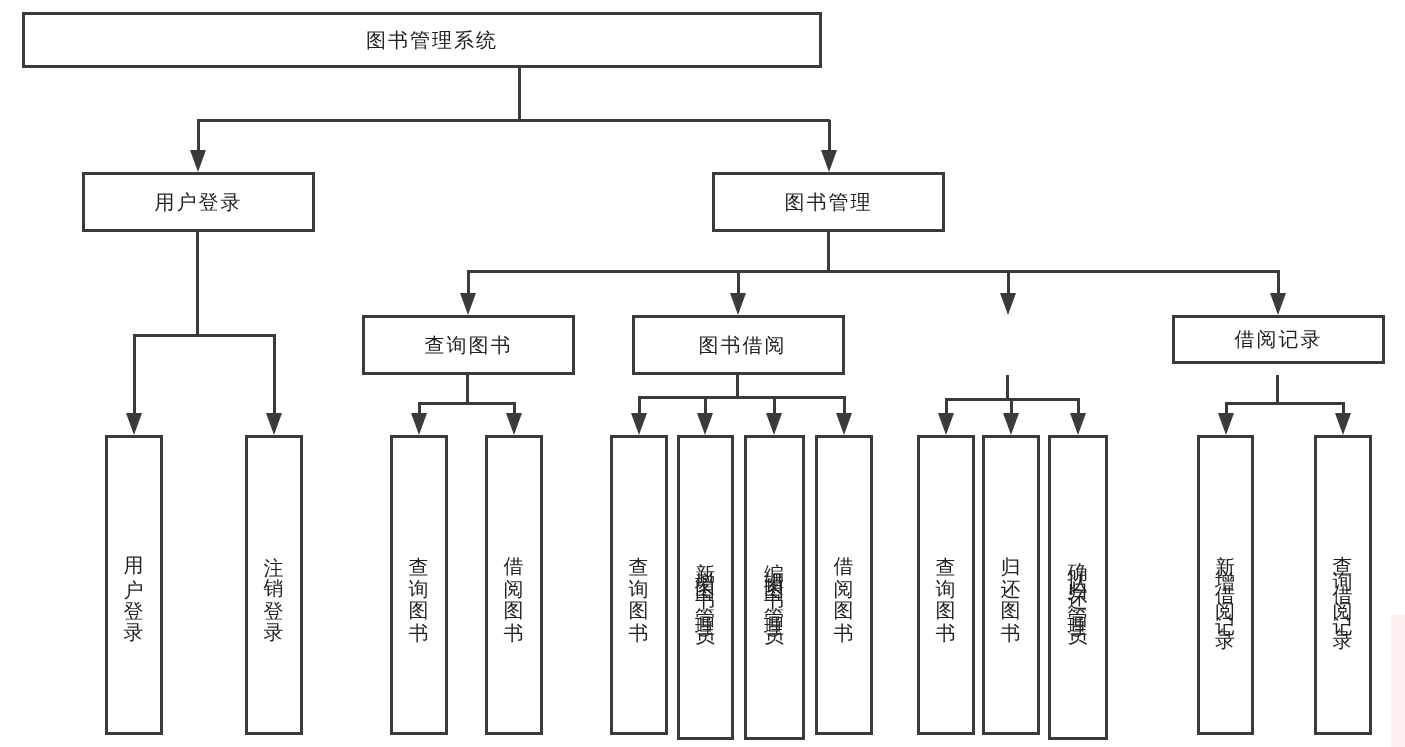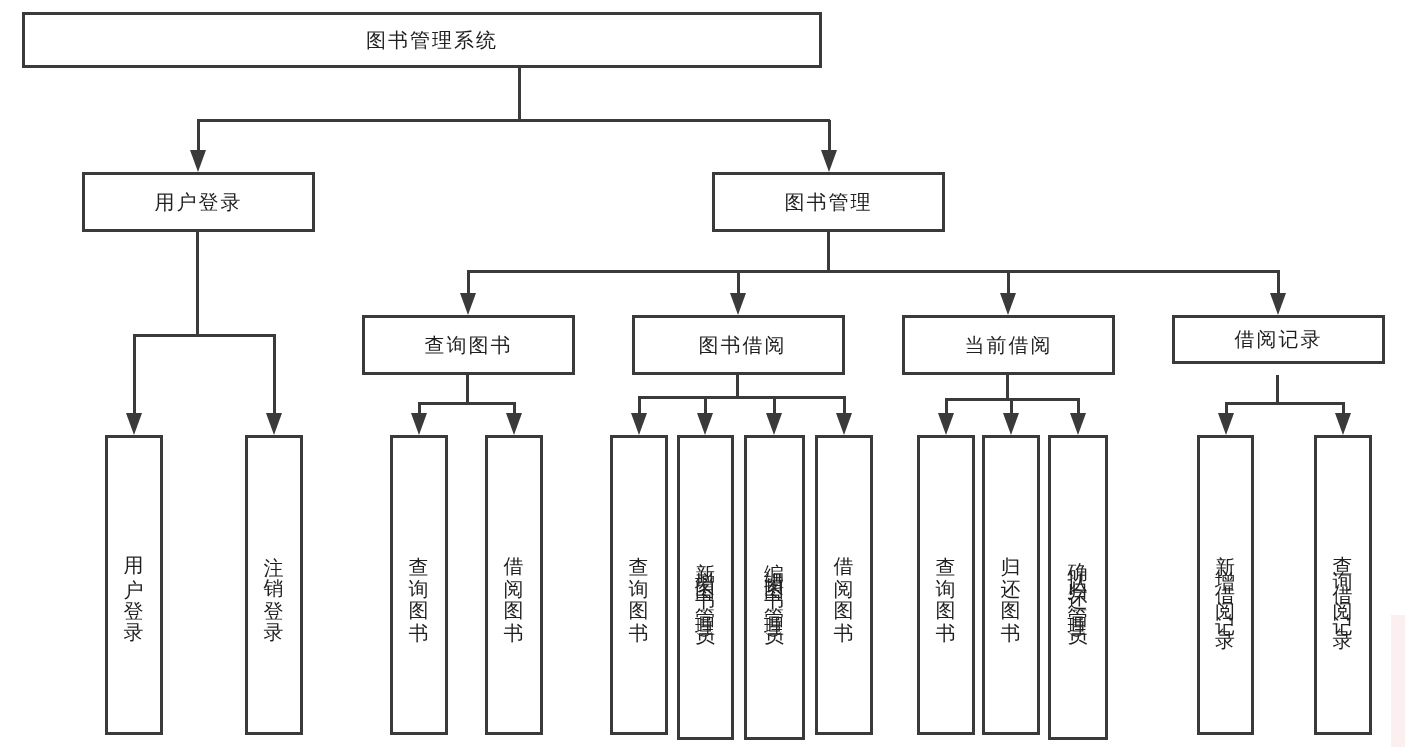--- a/index.html
+++ b/index.html
@@ -61,23 +61,20 @@
   </div>
   <div class="node" style="left:712px;top:172px;width:233px;height:60px;">
     <span>图书管理</span>
   </div>
 
   <div class="node" style="left:362px;top:315px;width:213px;height:60px;">
     <span>查询图书</span>
   </div>
   <div class="node" style="left:632px;top:315px;width:213px;height:60px;padding-left:8px;">
     <span>图书借阅</span>
-  </div>
-  <div class="node" style="left:902px;top:315px;width:213px;height:60px;">
-    <span>当前借阅</span>
   </div>
   <div class="node" style="left:1172px;top:315px;width:213px;height:49px;">
     <span>借阅记录</span>
   </div>
 
   <div class="node leaf" style="left:105px;top:435px;width:58px;height:300px;">
     <span class="vtext ls-lg">用户登录</span>
   </div>
   <div class="node leaf" style="left:245px;top:435px;width:58px;height:300px;">
     <span class="vtext ls-lg">注销登录</span>

